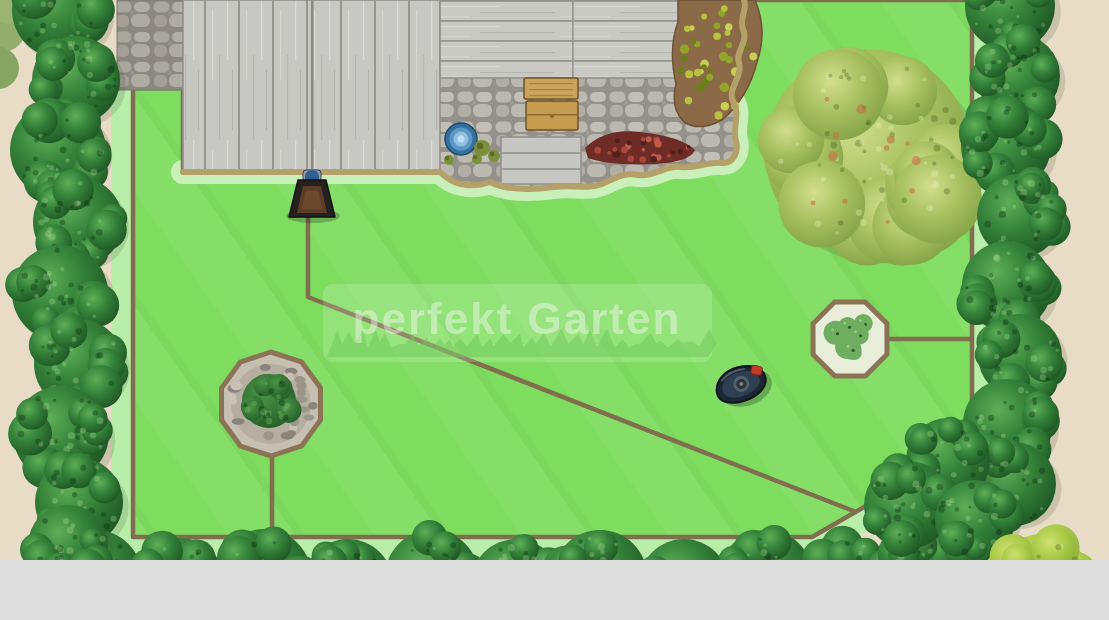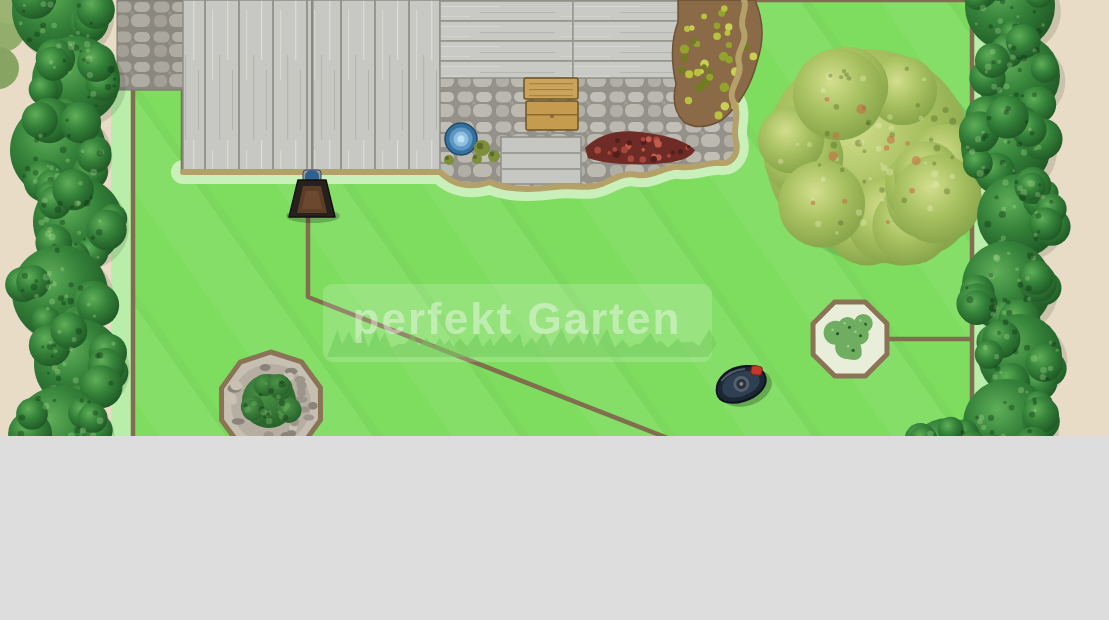--- a/index.html
+++ b/index.html
@@ -1,18 +1,18 @@
 <!DOCTYPE html>
 <html style="--ground: #e8dcc6; --lawn: #7edc5f; --lawn-margin: #b9edaa; --patio-margin: #cdf0bf; --wire: #806e4e; --edging: #b4a169; --deck: #c7c7c3; --hedge-dark: #1c5222; --hedge-light: #5fae58; --mower-red: #c43a2a; --station-blue: #2f5f93;"><head>
 <meta charset="utf-8">
 <style>
   html,body{margin:0;padding:0;background:#ddd;}
   #stage{
     position:relative;
-    width:1109px;height:436px;
+    width:1109px;height:560px;
     overflow:hidden;
     font-family:"Liberation Sans", sans-serif;
     background:var(--ground,#e8dcc6);
   }
   #scene{display:block;width:1109px;height:620px;}
   .wm-text{
     font-family:"Liberation Sans", sans-serif;
     font-weight:bold;
     letter-spacing:2px;
   }

